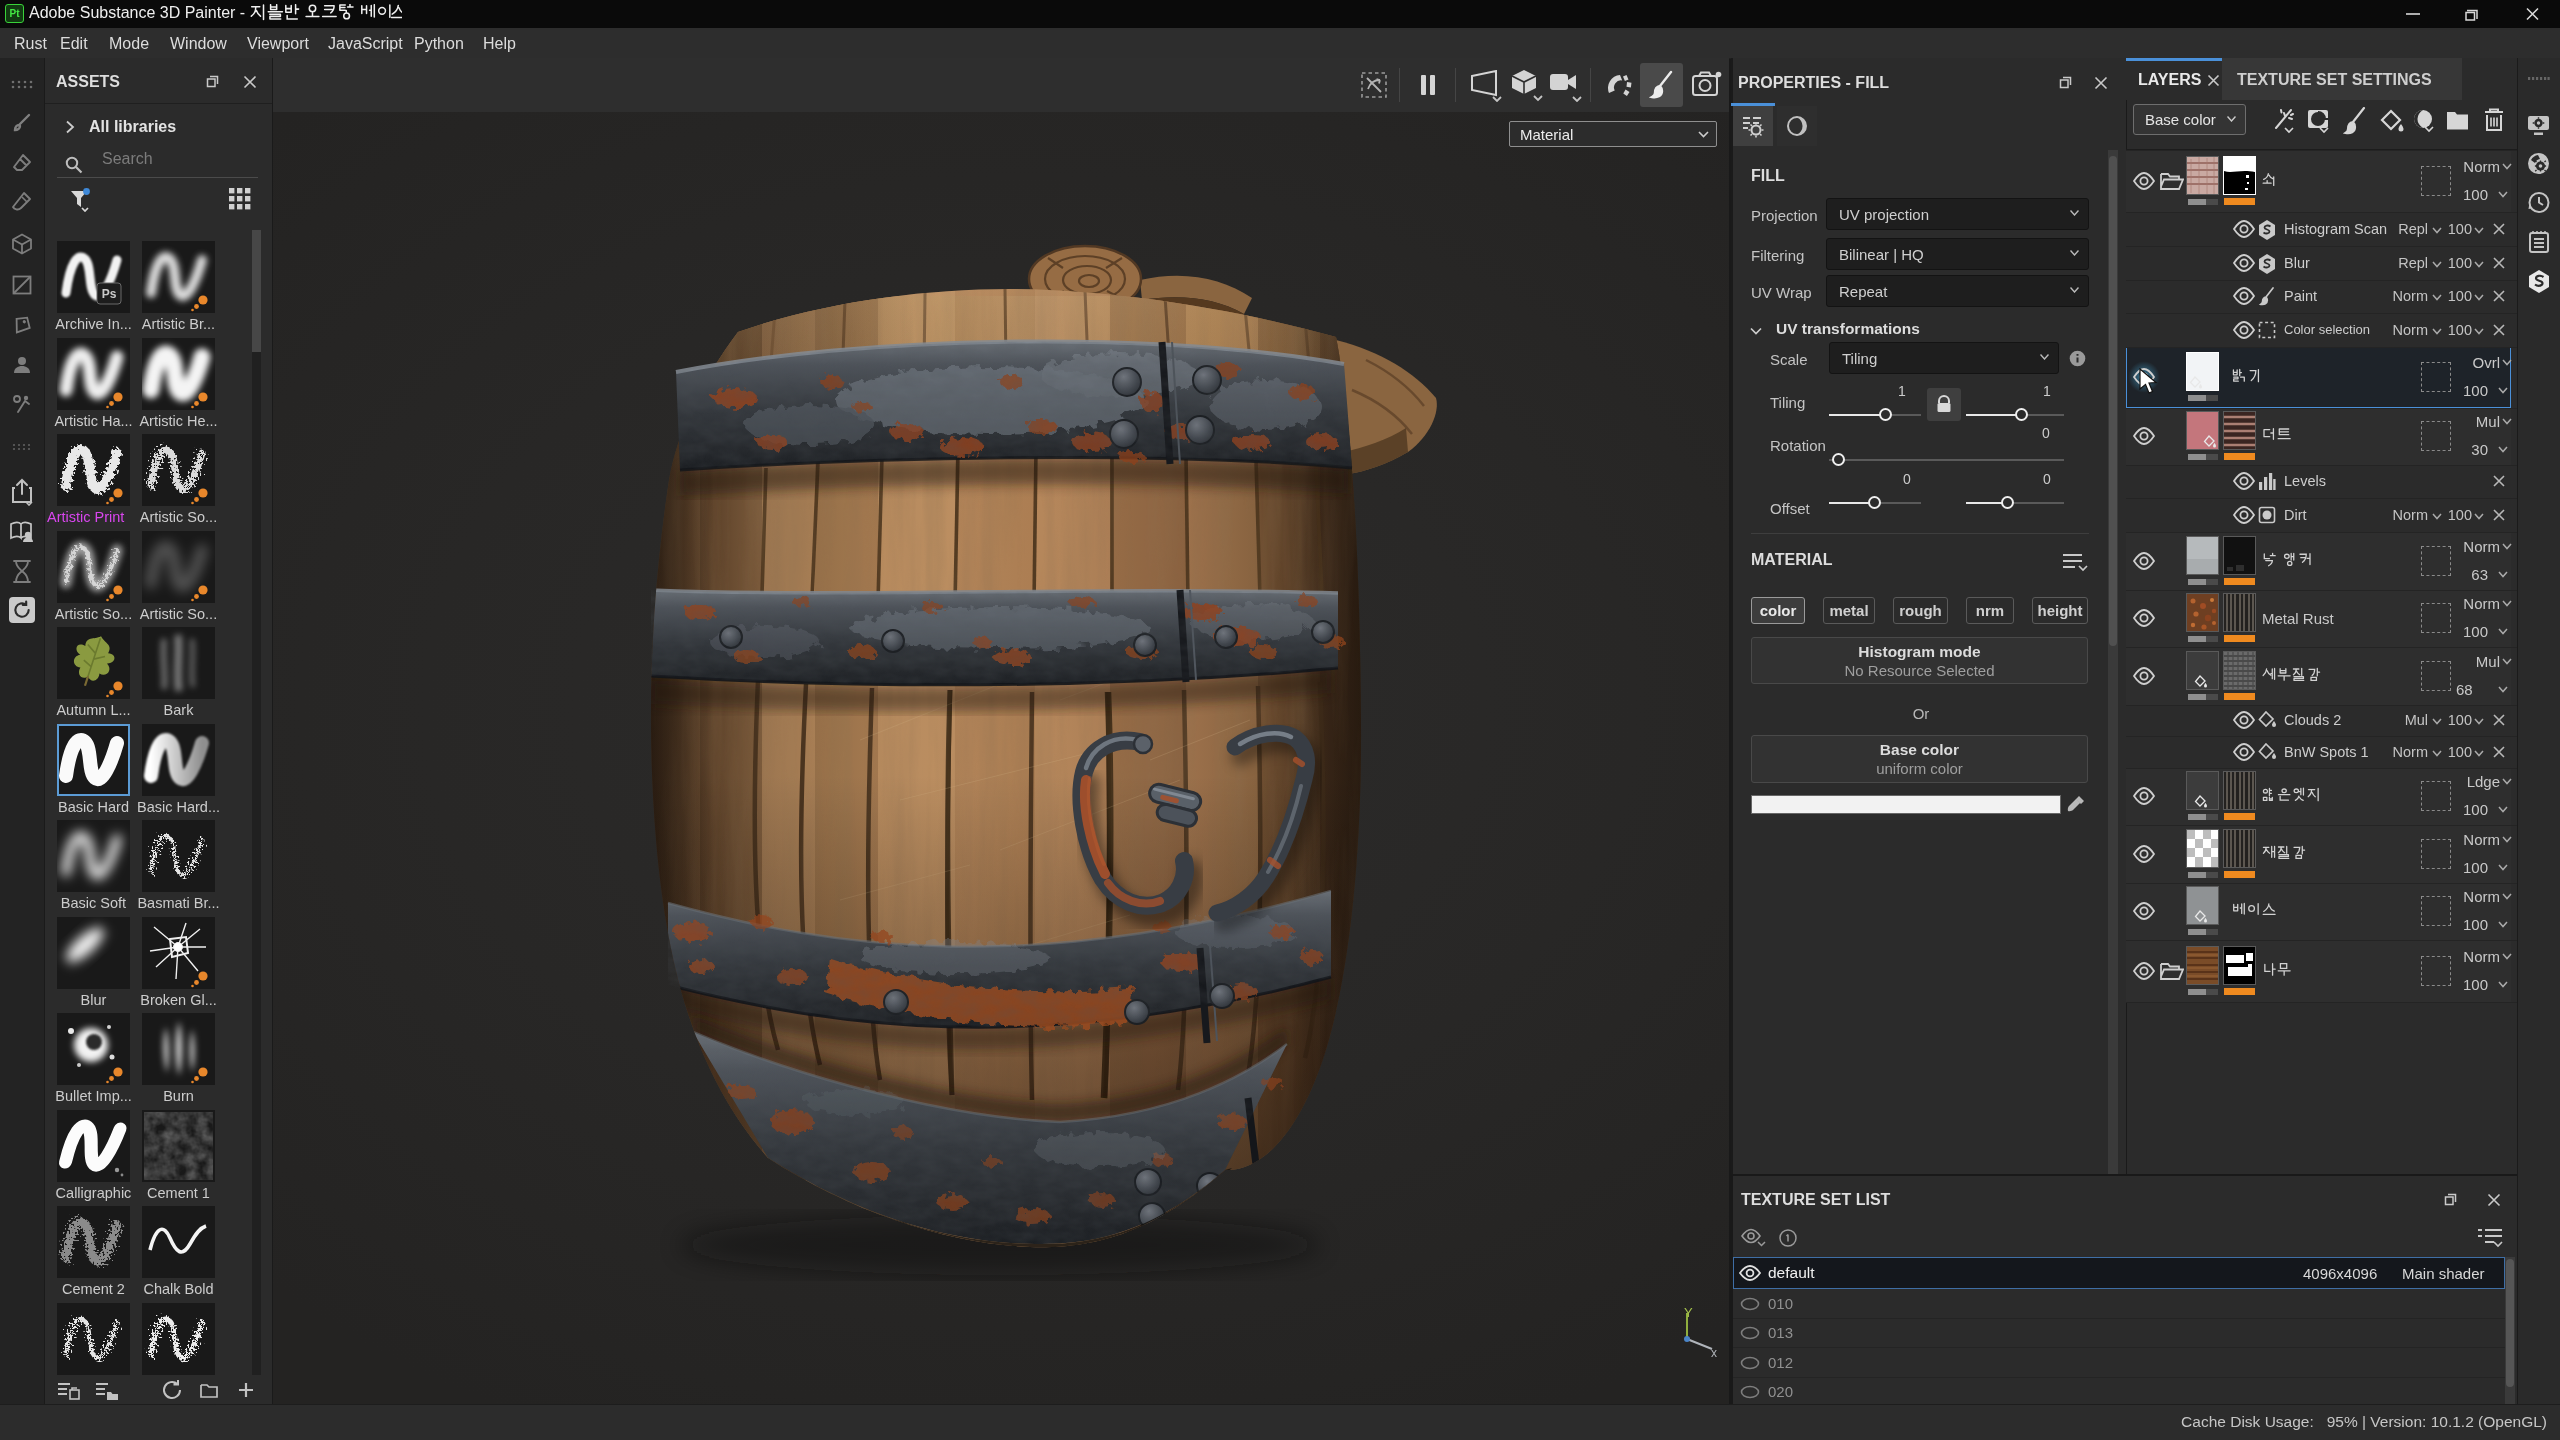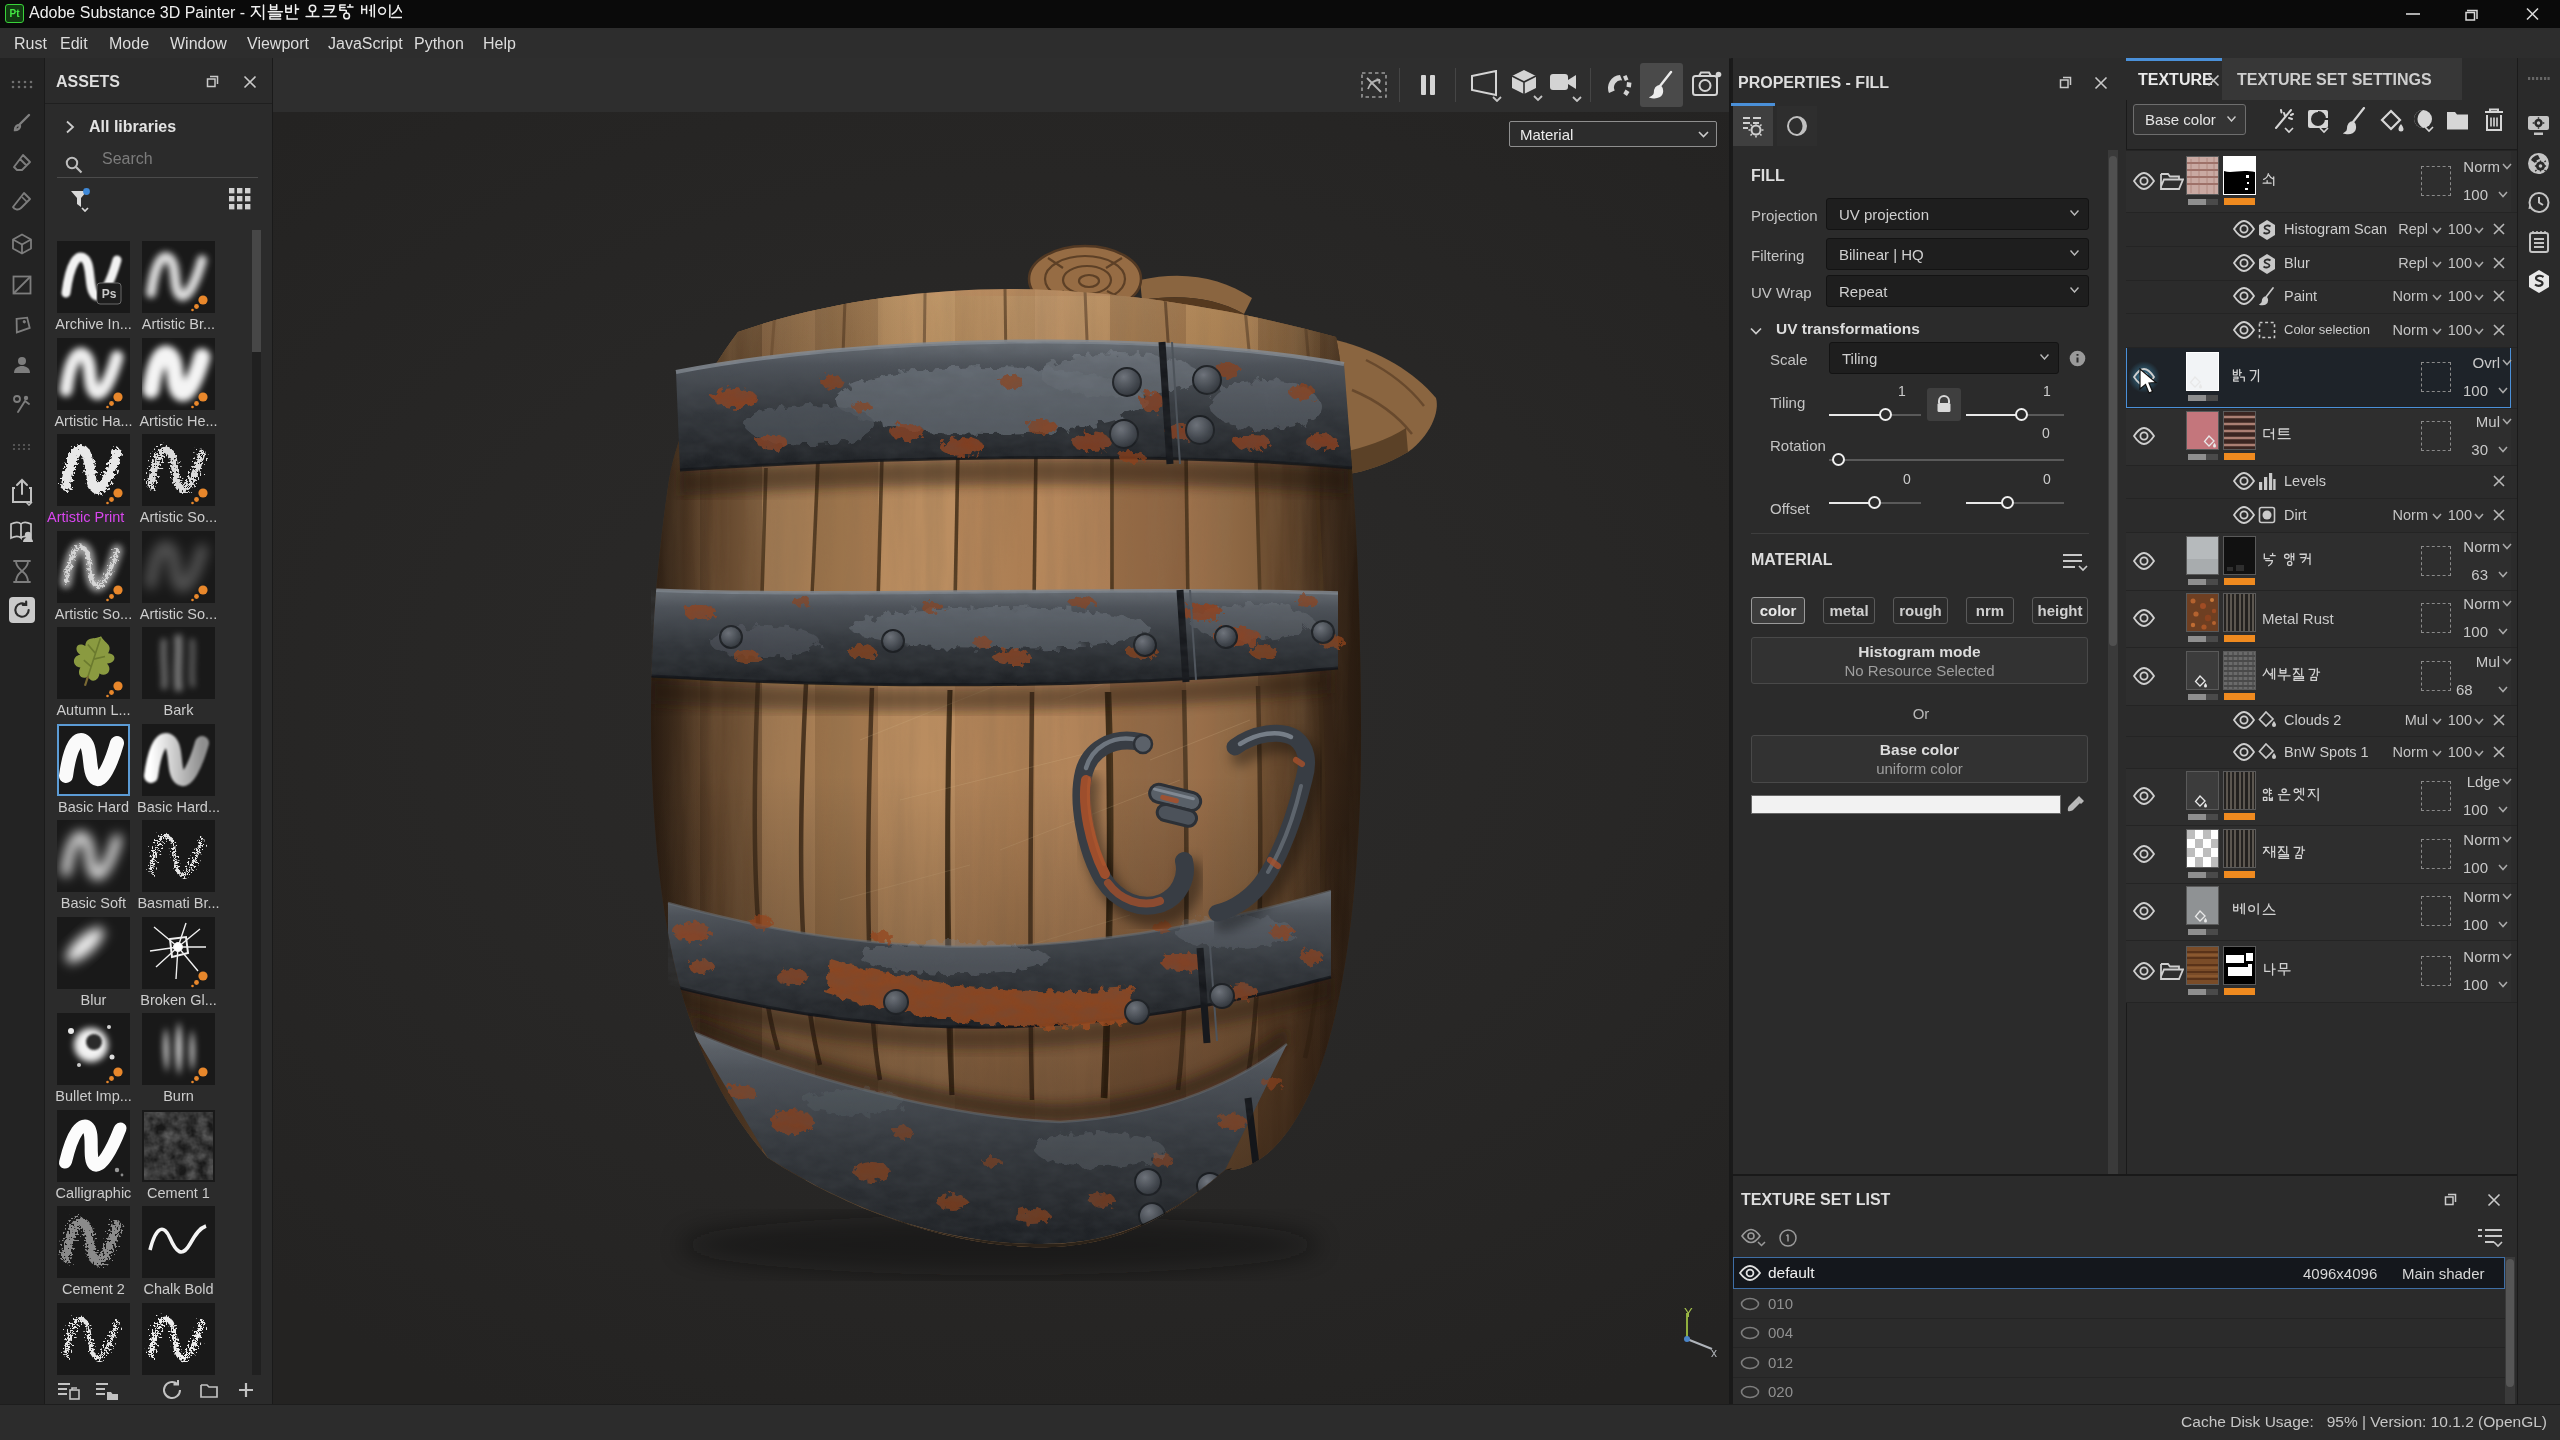--- a/index.html
+++ b/index.html
@@ -876,21 +876,21 @@
     </div>
 <div class="abs" style="left:1751px;top:795px;width:308px;height:17px;background:#f2f2f2;border:1px solid #666"></div>
 <svg class="abs" style="left:2066px;top:794px" width="20" height="20" viewBox="0 0 20 20">
       <path d="M13,2 l5,5 -3,3 -5,-5 z M10,5 L3,12 c-1,1 -1.5,3 -1,5 c2,0.5 4,0 5,-1 l7,-7" fill="#b8b8b8"></path>
     </svg>
 <div class="abs" style="left:2108px;top:150px;width:10px;height:1024px;background:#3a3a3a"></div>
 <div class="abs" style="left:2109px;top:156px;width:8px;height:490px;background:#505050;border-radius:4px"></div>
 
 <div class="abs panel" style="left:2126px;top:58px;width:391px;height:1116px;border-left:1px solid #1a1a1a;box-sizing:border-box"></div>
 <div class="abs" style="left:2126px;top:58px;width:96px;height:42px;background:#2b2b2b;border-top:3px solid #4a90d9;box-sizing:border-box"></div>
-<div class="abs" style="left:2138px;top:71px;font-size:16px;font-weight:bold;color:#eaeaea">TEXTURE</div>
+<div class="abs" style="left:2138px;top:71px;font-size:16px;font-weight:bold;color:#eaeaea">LAYERS</div>
 <svg class="abs" style="left:2207px;top:74px" width="13" height="13" viewBox="0 0 13 13">
       <path d="M1.5,1.5 L11.5,11.5 M11.5,1.5 L1.5,11.5" stroke="#c9c9c9" stroke-width="1.6"></path>
     </svg>
 <div class="abs" style="left:2222px;top:58px;width:240px;height:42px;background:#373737"></div>
 <div class="abs" style="left:2237px;top:71px;font-size:16px;font-weight:bold;color:#cfcfcf">TEXTURE SET SETTINGS</div>
 <div class="abs" style="left:2133px;top:104px;width:113px;height:31px;background:#343434;border:1px solid #6e6e6e;border-radius:3px;font-size:15px;color:#e4e4e4;line-height:29px;padding-left:11px;box-sizing:border-box">Base color<svg class="chev" viewBox="0 0 9 6">
         <path d="M0.5,0.5 L4.5,5 L8.5,0.5" stroke="#cccccc" stroke-width="1.4" fill="none"></path>
       </svg></div>
 <svg class="abs" style="left:2271px;top:108px" width="26" height="26" viewBox="0 0 26 26">
       <path d="M20,2 L5,20 M13,5 l1,3 M18,10 l3,1 M10,2 l0.5,2.5 M22,6 l-2,1" stroke="#d6d6d6" stroke-width="2" fill="none" stroke-linecap="round"></path>
@@ -1541,21 +1541,21 @@
 <div class="abs" style="left:2402px;top:1265px;font-size:15px;color:#d8d8d8">Main shader</div>
 <div class="abs" style="left:1733px;top:1289px;width:772px;height:30px;border-bottom:1px solid #242424;box-sizing:border-box"></div>
 <svg class="abs" style="left:1740px;top:1297px" width="20" height="14" viewBox="0 0 20 14">
       <ellipse cx="10" cy="7" rx="8.5" ry="5.5" fill="none" stroke="#7e7e7e" stroke-width="1.6"></ellipse>
     </svg>
 <div class="abs" style="left:1768px;top:1295px;font-size:15px;color:#909090">010</div>
 <div class="abs" style="left:1733px;top:1319px;width:772px;height:29px;border-bottom:1px solid #242424;box-sizing:border-box"></div>
 <svg class="abs" style="left:1740px;top:1326px" width="20" height="14" viewBox="0 0 20 14">
       <ellipse cx="10" cy="7" rx="8.5" ry="5.5" fill="none" stroke="#7e7e7e" stroke-width="1.6"></ellipse>
     </svg>
-<div class="abs" style="left:1768px;top:1324px;font-size:15px;color:#909090">004</div>
+<div class="abs" style="left:1768px;top:1324px;font-size:15px;color:#909090">013</div>
 <div class="abs" style="left:1733px;top:1348px;width:772px;height:30px;border-bottom:1px solid #242424;box-sizing:border-box"></div>
 <svg class="abs" style="left:1740px;top:1356px" width="20" height="14" viewBox="0 0 20 14">
       <ellipse cx="10" cy="7" rx="8.5" ry="5.5" fill="none" stroke="#7e7e7e" stroke-width="1.6"></ellipse>
     </svg>
 <div class="abs" style="left:1768px;top:1354px;font-size:15px;color:#909090">012</div>
 <svg class="abs" style="left:1740px;top:1385px" width="20" height="14" viewBox="0 0 20 14">
       <ellipse cx="10" cy="7" rx="8.5" ry="5.5" fill="none" stroke="#7e7e7e" stroke-width="1.6"></ellipse>
     </svg>
 <div class="abs" style="left:1768px;top:1383px;font-size:15px;color:#909090">020</div>
 <div class="abs" style="left:2505px;top:1257px;width:10px;height:147px;background:#3a3a3a"></div>

